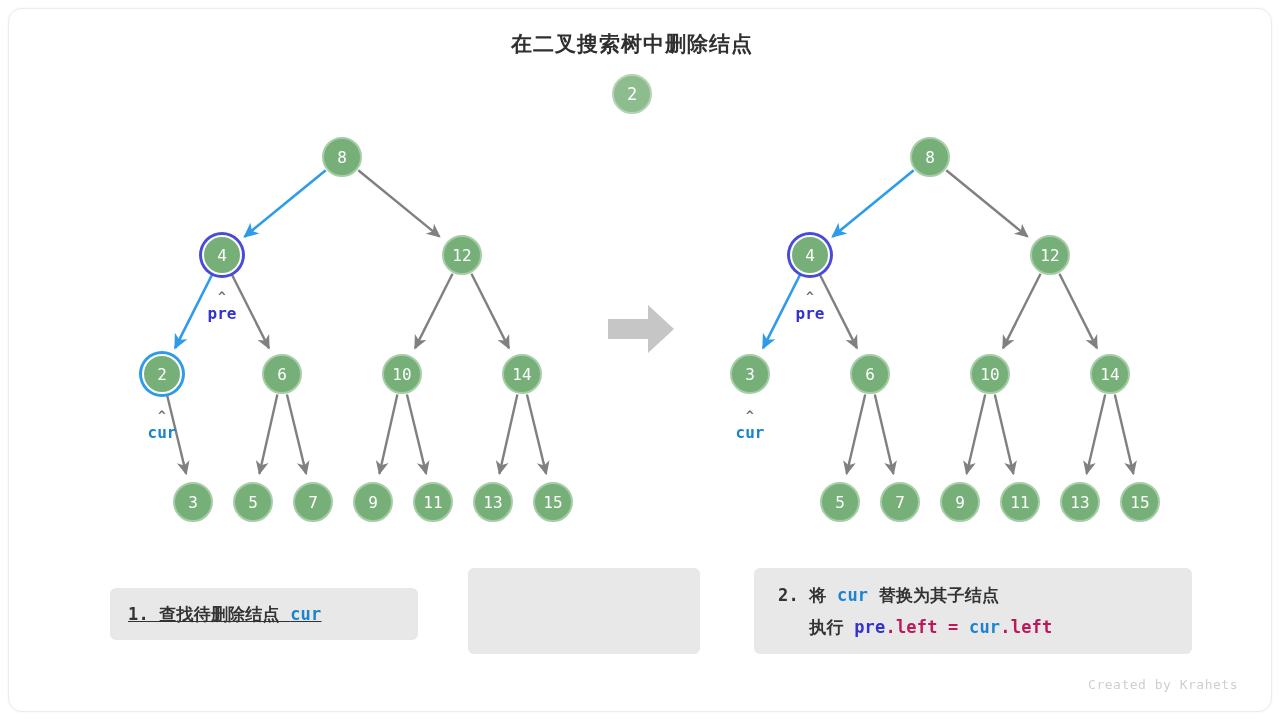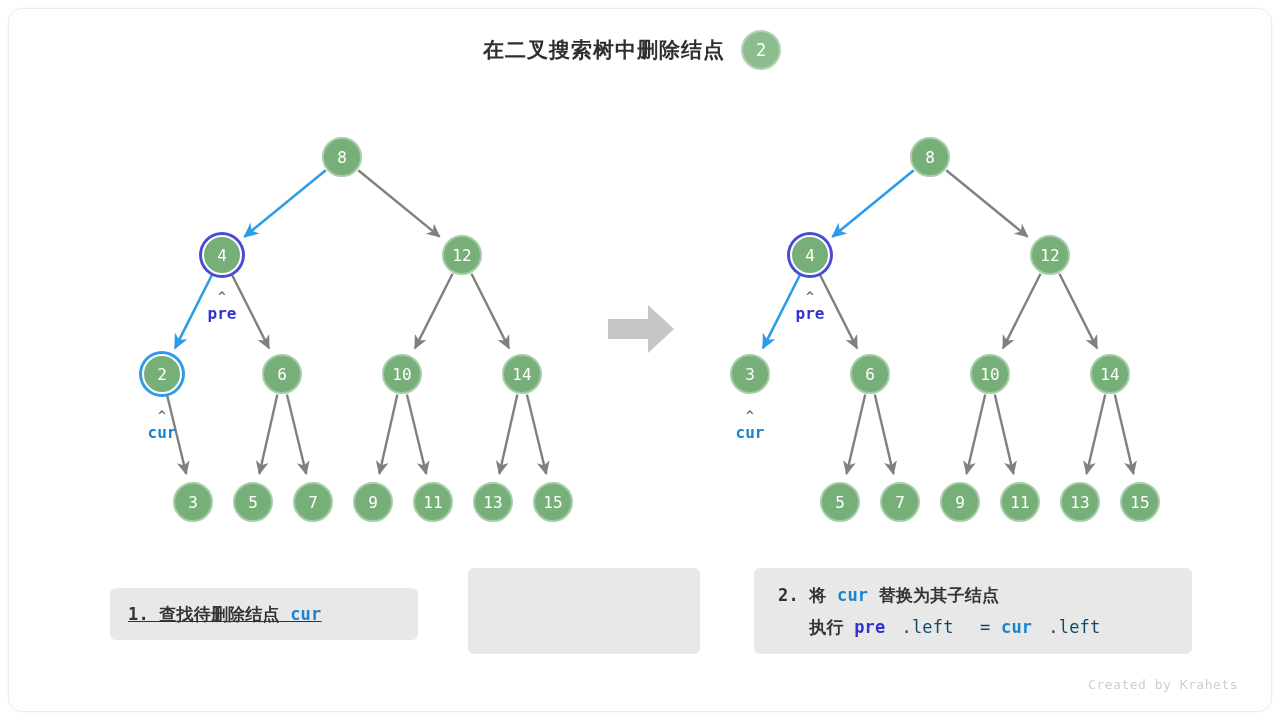--- a/index.html
+++ b/index.html
@@ -31,20 +31,21 @@
   
   .title-row {
     position: absolute;
     left: 0;
     top: 30px;
     width: 1264px;
     display: flex;
     align-items: center;
     justify-content: center;
     gap: 16px;
+    flex-direction: column;
   }
   .title-text {
     font-family: "DejaVu Sans", "Liberation Sans", sans-serif;
     font-size: 21px;
     font-weight: bold;
     color: #2f2f2f;
     letter-spacing: 1px;
   }
   .title-badge {
     width: 40px;
@@ -157,21 +158,21 @@
     gap: 9px;
   }
   .cap3 {
     left: 754px; top: 568px;
     width: 438px; height: 86px;
     padding: 16px 24px;
     gap: 9px;
   }
   .c-cur   { color: #1a84cf; }
   .c-pre   { color: #3232cf; }
-  .c-dim   { color: #0c4a6e; font-weight: normal; margin-left: 16px; }
+  .c-dim   { color: #be185d; font-weight: bold; }
   .c-plain { color: #333333; }
 
   
   .credit {
     position: absolute;
     right: 42px;
     bottom: 28px;
     font-family: "DejaVu Sans Mono", "Liberation Mono", monospace;
     font-size: 13px;
     color: #cfcfcf;

